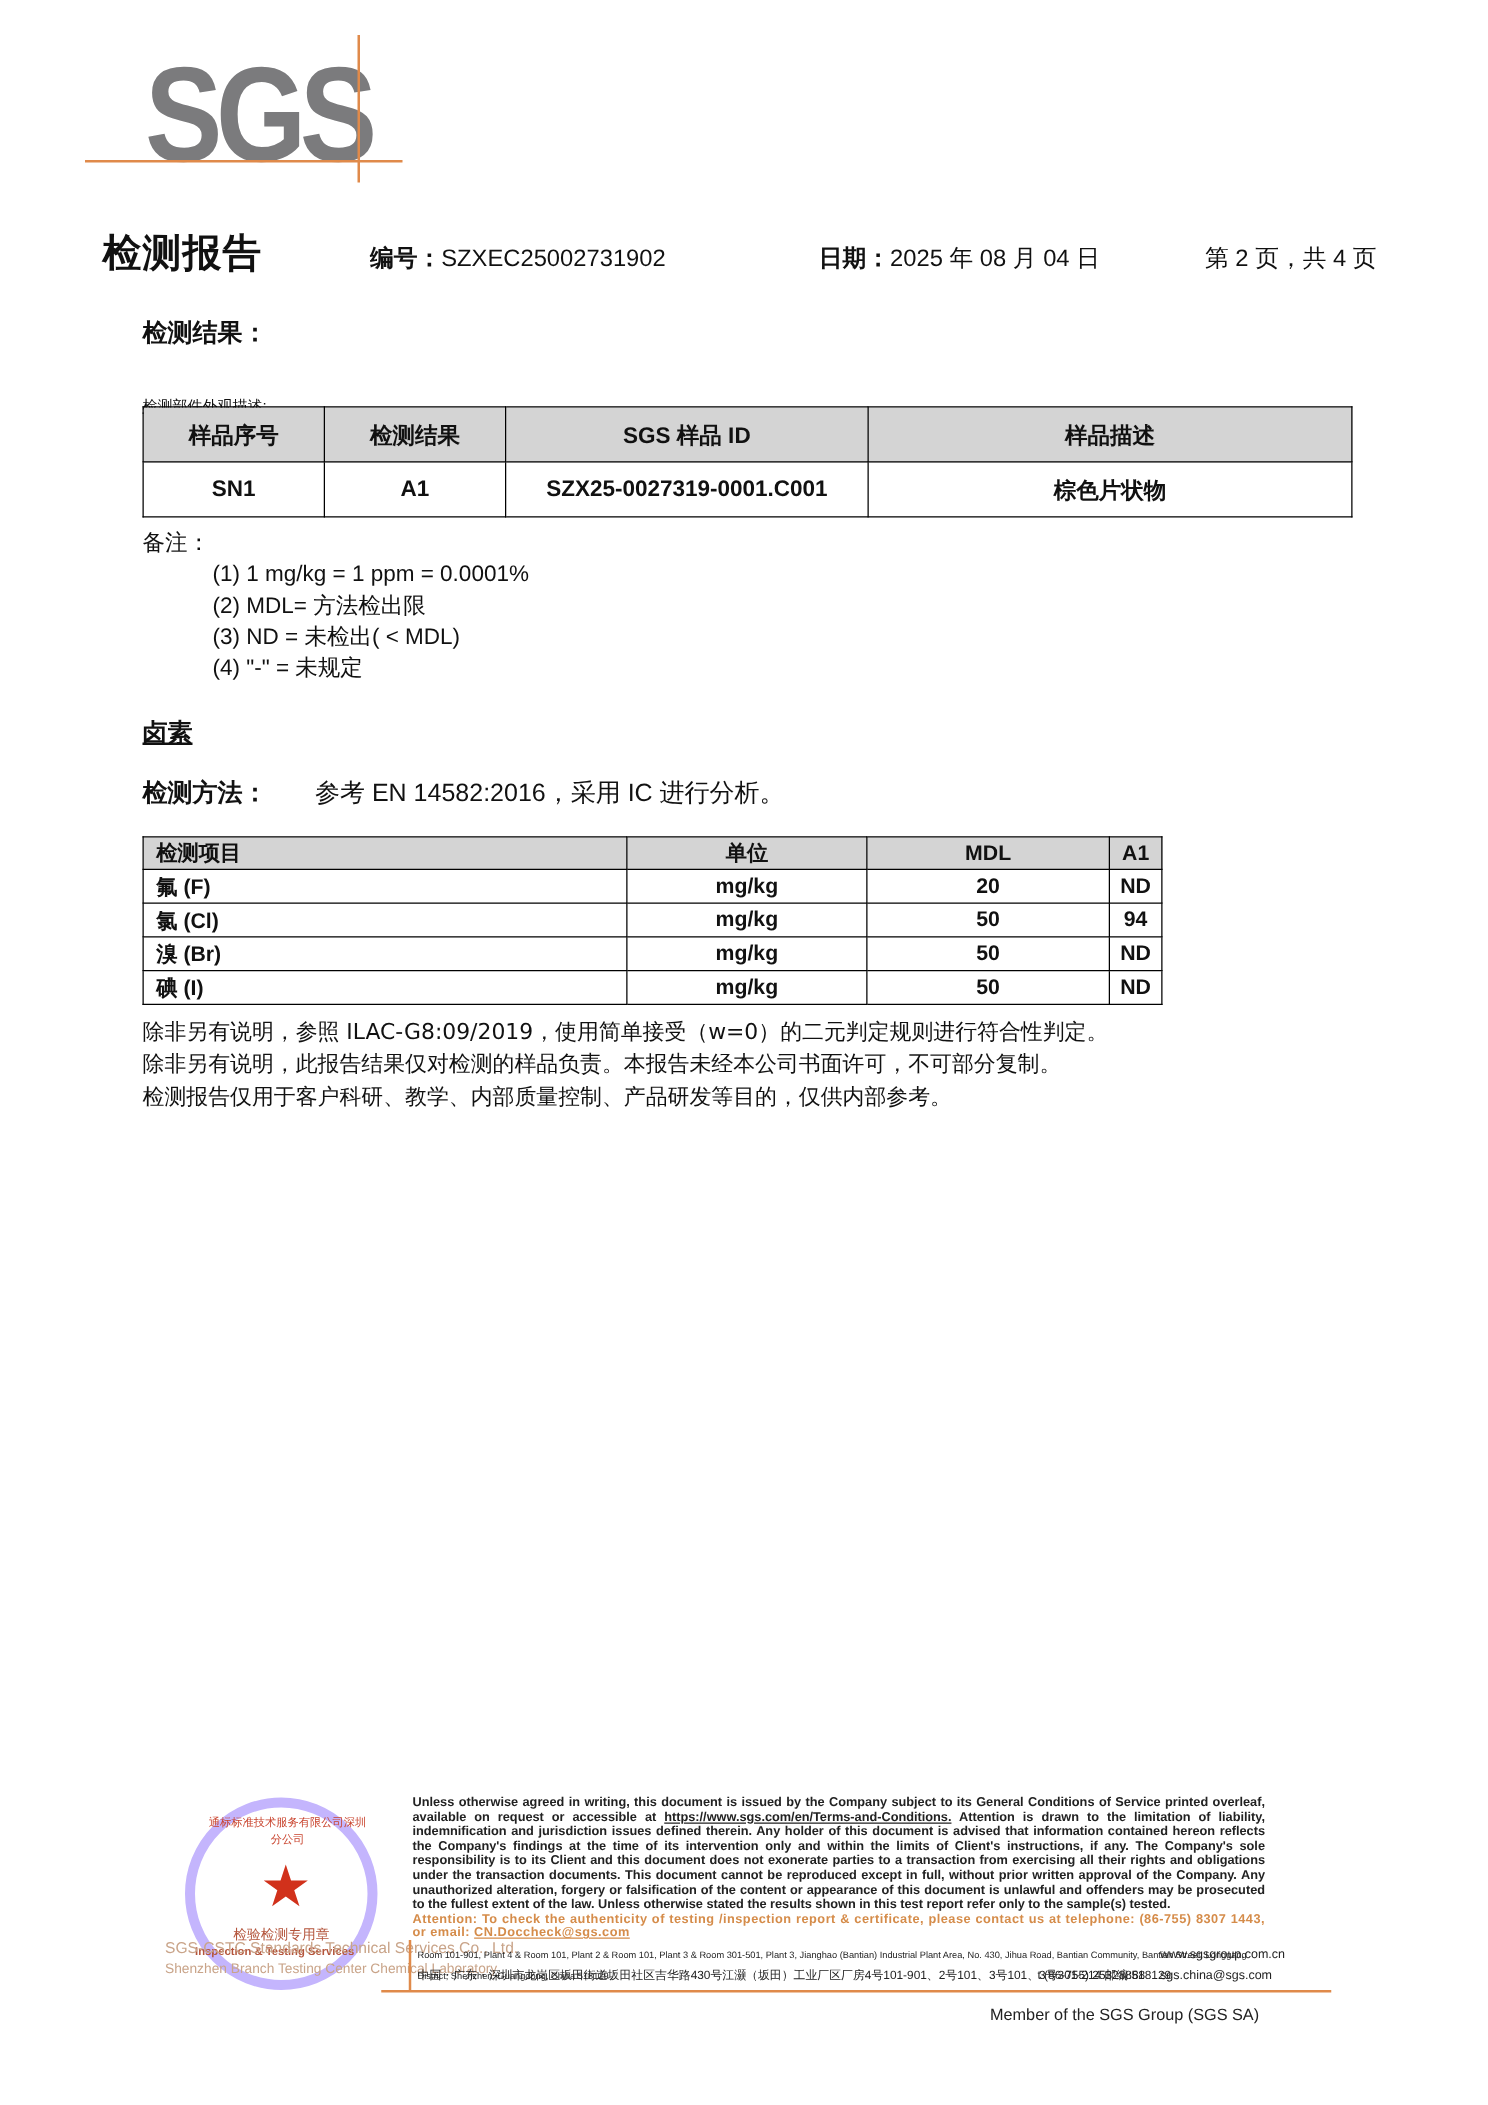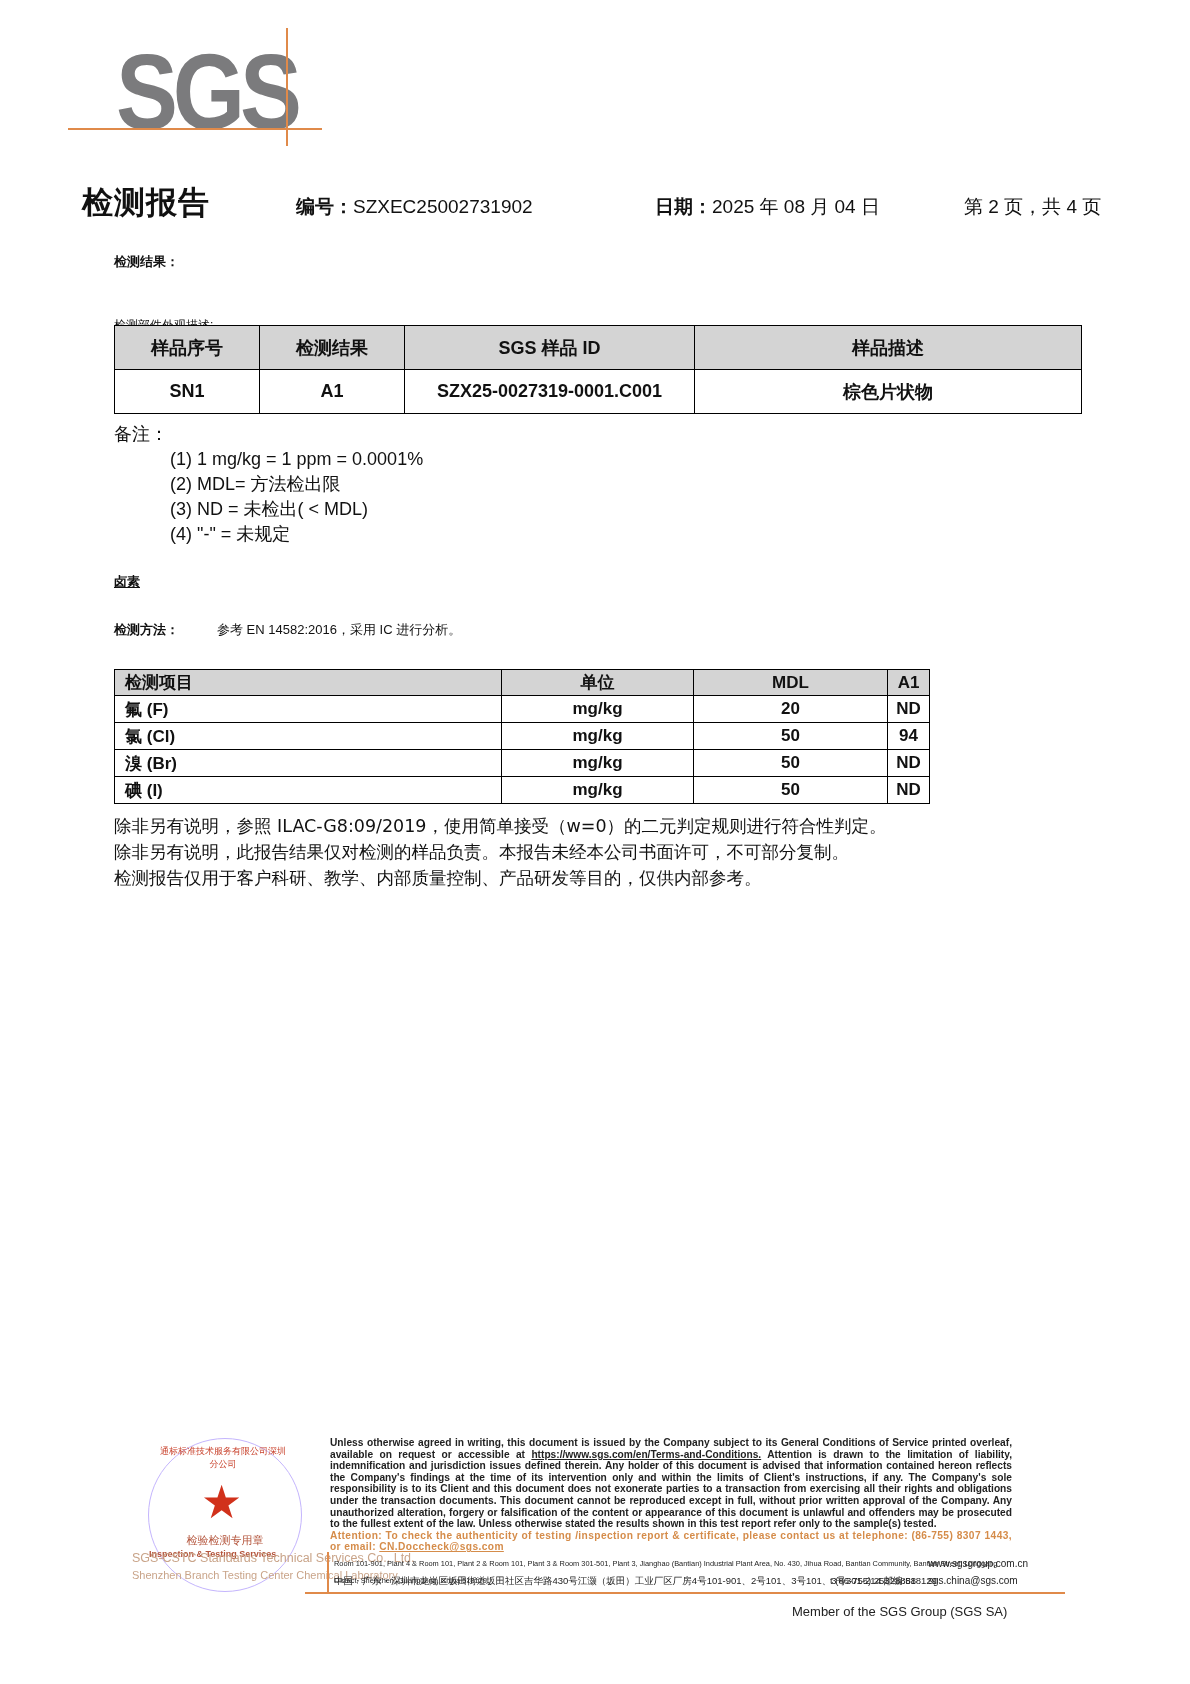--- a/index.html
+++ b/index.html
@@ -11,41 +11,41 @@
   .logo-hline { position: absolute; left: 0; top: 100px; width: 254px; height: 2px; background: #e08a4a; }
   .logo-vline { position: absolute; left: 218px; top: 0; width: 2px; height: 118px; background: #e08a4a; }
 
   .hdr { position: absolute; top: 182px; left: 0; width: 1190px; height: 40px; }
   .hdr-title { position: absolute; left: 82px; top: 0; font-size: 31px; font-weight: bold; font-family: "DejaVu Sans", sans-serif; letter-spacing: 1px; }
   .hdr-no { position: absolute; left: 296px; top: 12px; font-size: 19px; }
   .hdr-no b, .hdr-date b { font-weight: bold; font-family: "DejaVu Sans", sans-serif; }
   .hdr-date { position: absolute; left: 655px; top: 12px; font-size: 19px; }
   .hdr-page { position: absolute; left: 964px; top: 12px; font-size: 19px; }
 
-  .sec-label { position: absolute; left: 114px; font-size: 13px; }
+  .sec-label { position: absolute; left: 114px; font-size: 20px; }
   .bold-cn { font-weight: bold; font-family: "DejaVu Sans", sans-serif; }
   .u { text-decoration: underline; }
 
   table { border-collapse: collapse; position: absolute; }
   td, th { border: 1.5px solid #000; font-weight: bold; font-size: 18px; }
   .t1 { left: 114px; top: 325px; width: 968px; }
   .t1 th { background: #d4d4d4; height: 44px; text-align: center; }
   .t1 td { height: 44px; text-align: center; }
   .t2 { left: 114px; top: 669px; width: 816px; }
   .t2 th { background: #d4d4d4; height: 26px; text-align: center; font-size: 17px; }
   .t2 td { height: 27px; text-align: center; font-size: 17px; }
   .t2 th.left, .t2 td.left { text-align: left; padding-left: 10px; }
 
   .notes { position: absolute; left: 114px; top: 422px; font-size: 18px; line-height: 25px; }
   .notes .item { padding-left: 56px; }
 
   .stmt { position: absolute; left: 114px; top: 813px; font-size: 17.5px; line-height: 26px; font-family: "DejaVu Sans", sans-serif; }
 
   
-  .stamp { position: absolute; left: 148px; top: 1438px; width: 154px; height: 154px; border: 1px solid #c4b5fd; border-radius: 50%; }
+  .stamp { position: absolute; left: 148px; top: 1438px; width: 154px; height: 154px; border: 8px solid #c4b5fd; border-radius: 50%; }
   .stamp-star { position: absolute; left: 52px; top: 40px; font-size: 46px; color: #d1311b; line-height: 1; }
   .stamp-cn { position: absolute; left: 0; width: 100%; top: 94px; text-align: center; font-size: 11px; color: #b4553c; }
   .stamp-en { position: absolute; left: 0; width: 100%; top: 110px; text-align: left; font-size: 9px; font-weight: bold; color: #b4553c; }
   .stamp-ring { position: absolute; left: 10px; top: 6px; width: 128px; font-size: 9px; color: #c9442e; text-align: center; }
   .branch { position: absolute; left: 132px; top: 1550px; color: #c9a489; font-size: 12.5px; line-height: 17px; }
   .legal { position: absolute; left: 330px; top: 1437px; width: 682px; font-size: 10.2px; line-height: 11.6px; font-weight: bold; color: #222; text-align: justify; }
   .legal .link { text-decoration: underline; }
   .attn { color: #d58c4a; letter-spacing: 0.4px; }
   .addr { position: absolute; left: 330px; top: 1555px; width: 690px; font-size: 8.5px; line-height: 17px; color: #222; }
   .addr-vline { position: absolute; left: 327px; top: 1552px; width: 2px; height: 40px; background: #e08a4a; }

